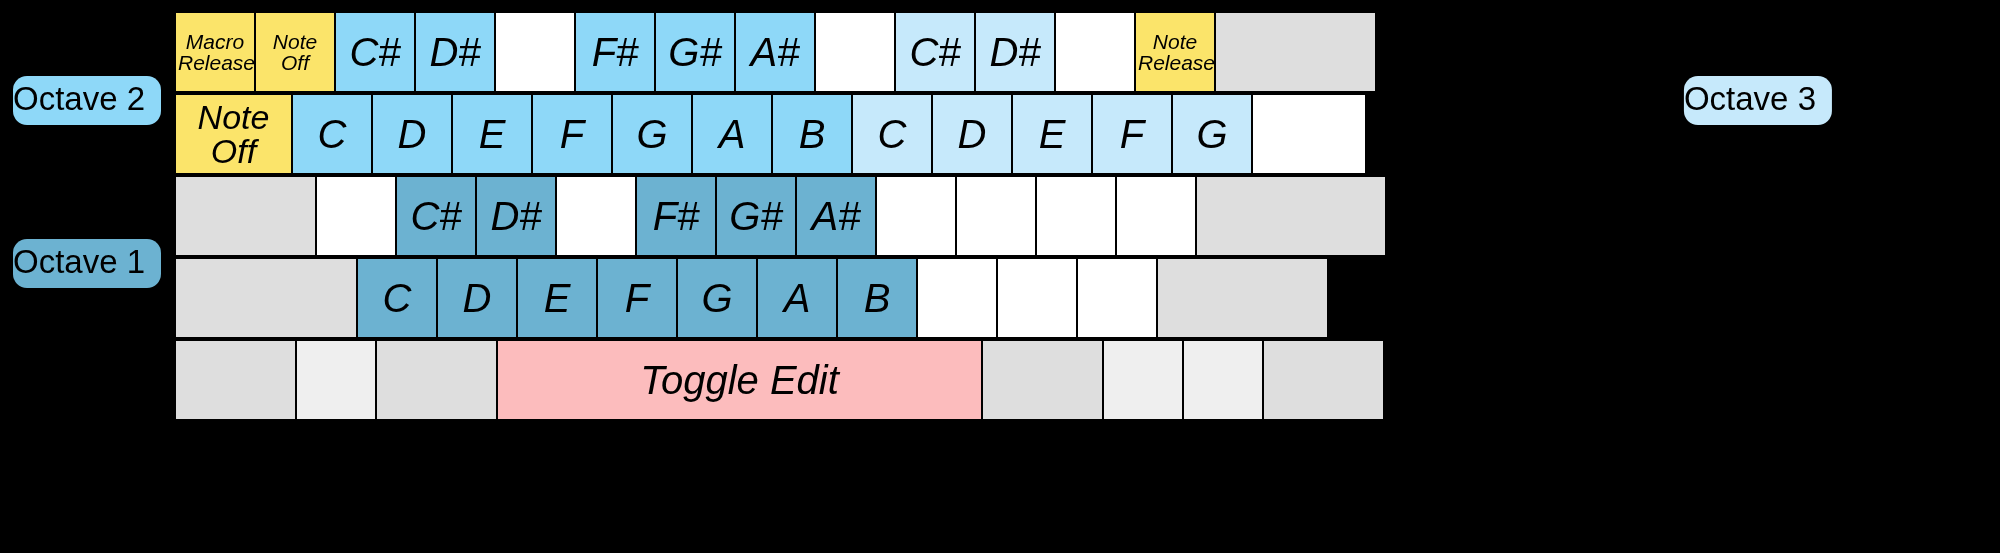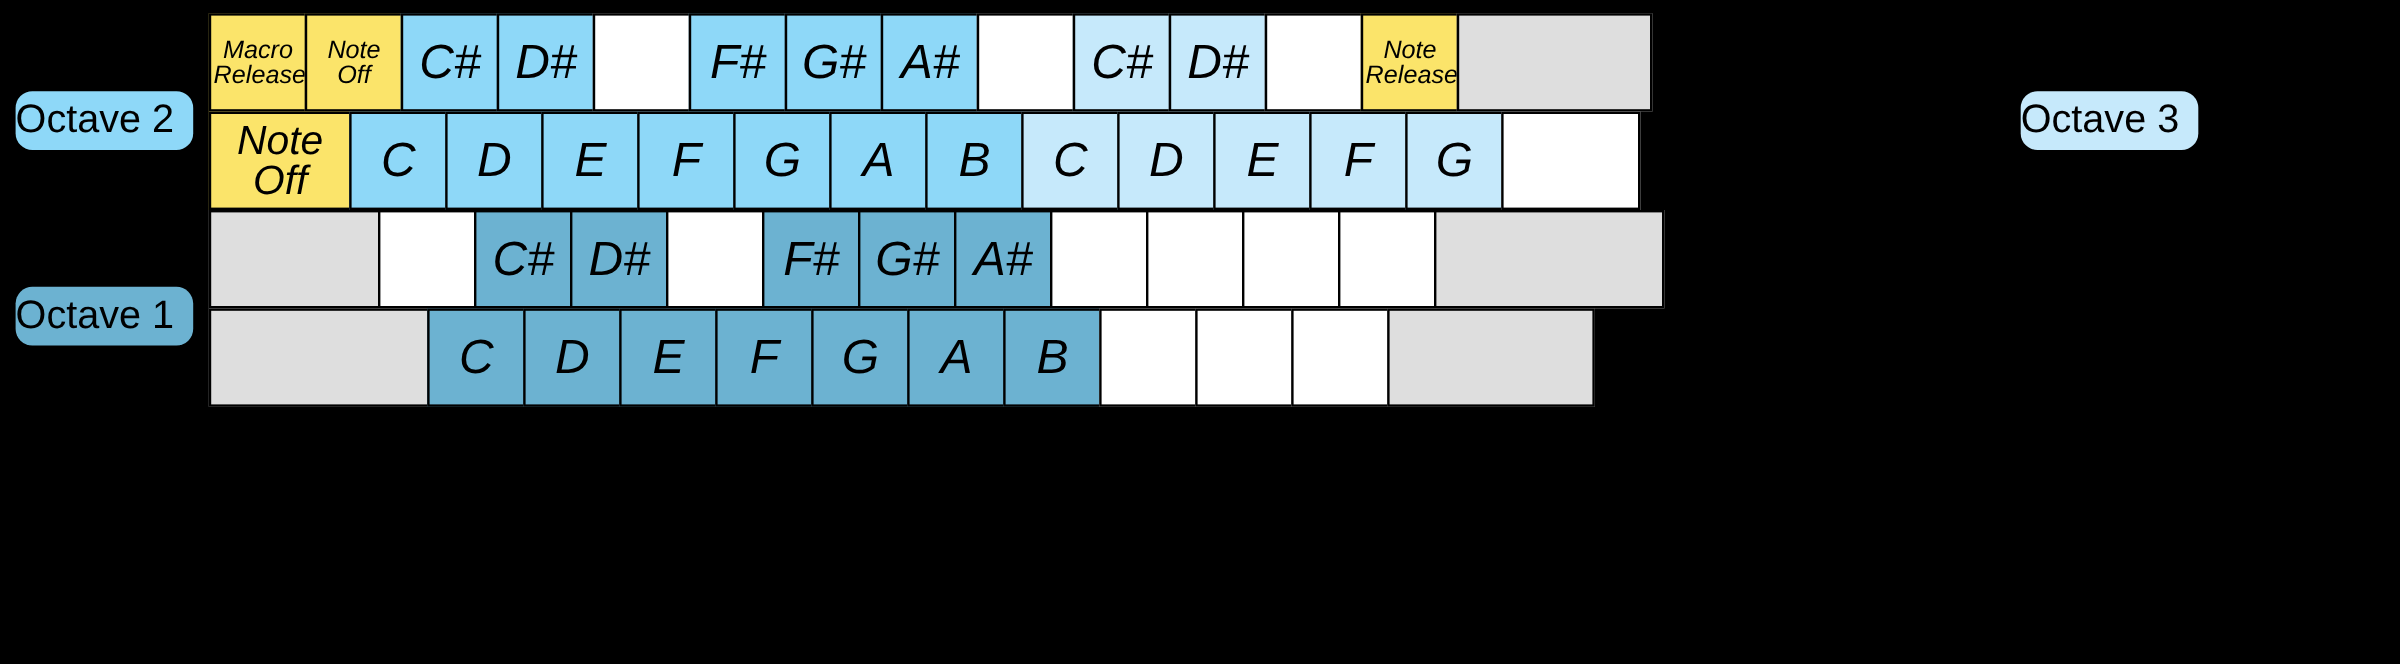--- a/index.html
+++ b/index.html
@@ -261,15 +261,41 @@
         <div class="key c-blank" style="width: 82px; height: 82px;">
           <span class="lbl t-big"></span>
         </div>
         <div class="key c-blank" style="width: 82px; height: 82px;">
           <span class="lbl t-big"></span>
         </div>
         <div class="key c-grey" style="width: 173px; height: 82px;">
           <span class="lbl t-big"></span>
         </div>
       </div>
+      <div class="krow" style="height: 82px;">
+        <div class="key c-grey" style="width: 123px; height: 82px;">
+          <span class="lbl t-big"></span>
+        </div>
+        <div class="key c-greylt" style="width: 82px; height: 82px;">
+          <span class="lbl t-big"></span>
+        </div>
+        <div class="key c-grey" style="width: 123px; height: 82px;">
+          <span class="lbl t-big"></span>
+        </div>
+        <div class="key c-pink" style="width: 487px; height: 82px;">
+          <span class="lbl t-big">Toggle Edit</span>
+        </div>
+        <div class="key c-grey" style="width: 123px; height: 82px;">
+          <span class="lbl t-big"></span>
+        </div>
+        <div class="key c-greylt" style="width: 82px; height: 82px;">
+          <span class="lbl t-big"></span>
+        </div>
+        <div class="key c-greylt" style="width: 82px; height: 82px;">
+          <span class="lbl t-big"></span>
+        </div>
+        <div class="key c-grey" style="width: 123px; height: 82px;">
+          <span class="lbl t-big"></span>
+        </div>
+      </div>
     </div>
 
 </div>
 
 </body></html>

